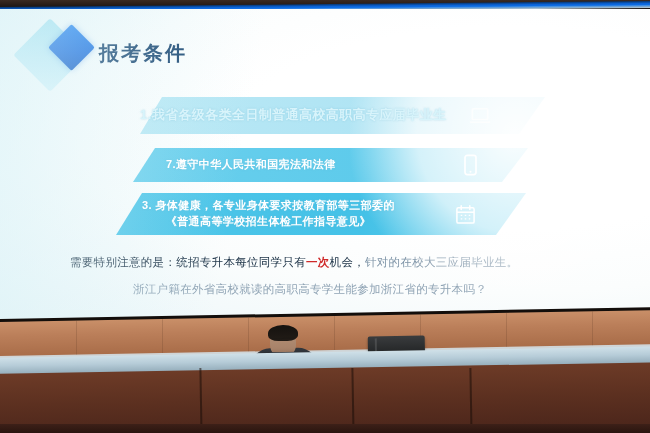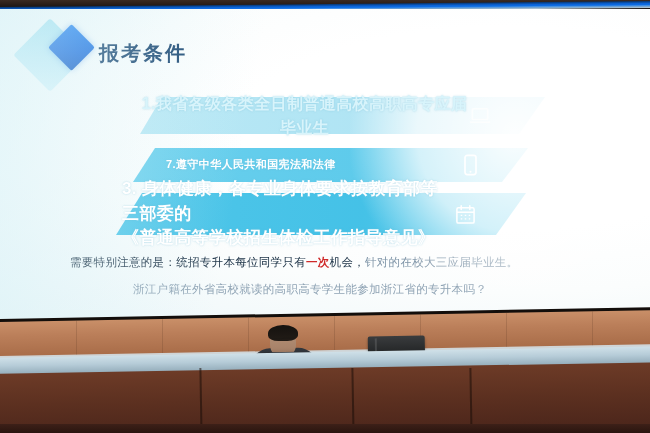--- a/index.html
+++ b/index.html
@@ -75,23 +75,23 @@
   .bn3{left:116px;top:184px;width:410px;height:42px;}
   .bn3 .bn-bg{background:linear-gradient(90deg,#48c4e8 0%,#3dbfe6 60%,#63cfed 100%);opacity:.96;
     clip-path:polygon(26px 0, 100% 0, calc(100% - 30px) 100%, 0 100%);}
 
   .bn-txt{
     position:relative;z-index:2;color:#ffffff;font-size:11px;line-height:1.45;
     font-weight:bold;letter-spacing:.4px;
     text-shadow:0 0 2px rgba(120,190,215,.55);
     white-space:pre-line;
   }
-  .bn1 .bn-txt{font-size:16px;color:#d8f4fb;text-align:center;}
+  .bn1 .bn-txt{font-size:13px;color:#d8f4fb;text-align:center;}
   .bn2 .bn-txt{margin-left:33px;}
-  .bn3 .bn-txt{margin-left:6px;font-size:17px;}
+  .bn3 .bn-txt{margin-left:26px;font-size:11px;text-align:center;}
 
   .bn-icon{position:relative;z-index:2;margin-left:auto;color:#fff;display:flex;align-items:center;}
   .bn1 .bn-icon{margin-right:54px;opacity:.75;}
   .bn2 .bn-icon{margin-right:50px;}
   .bn3 .bn-icon{margin-right:50px;}
 
   
   .pline{
     position:absolute;color:#20364a;font-size:11.5px;letter-spacing:.3px;
     white-space:nowrap;

